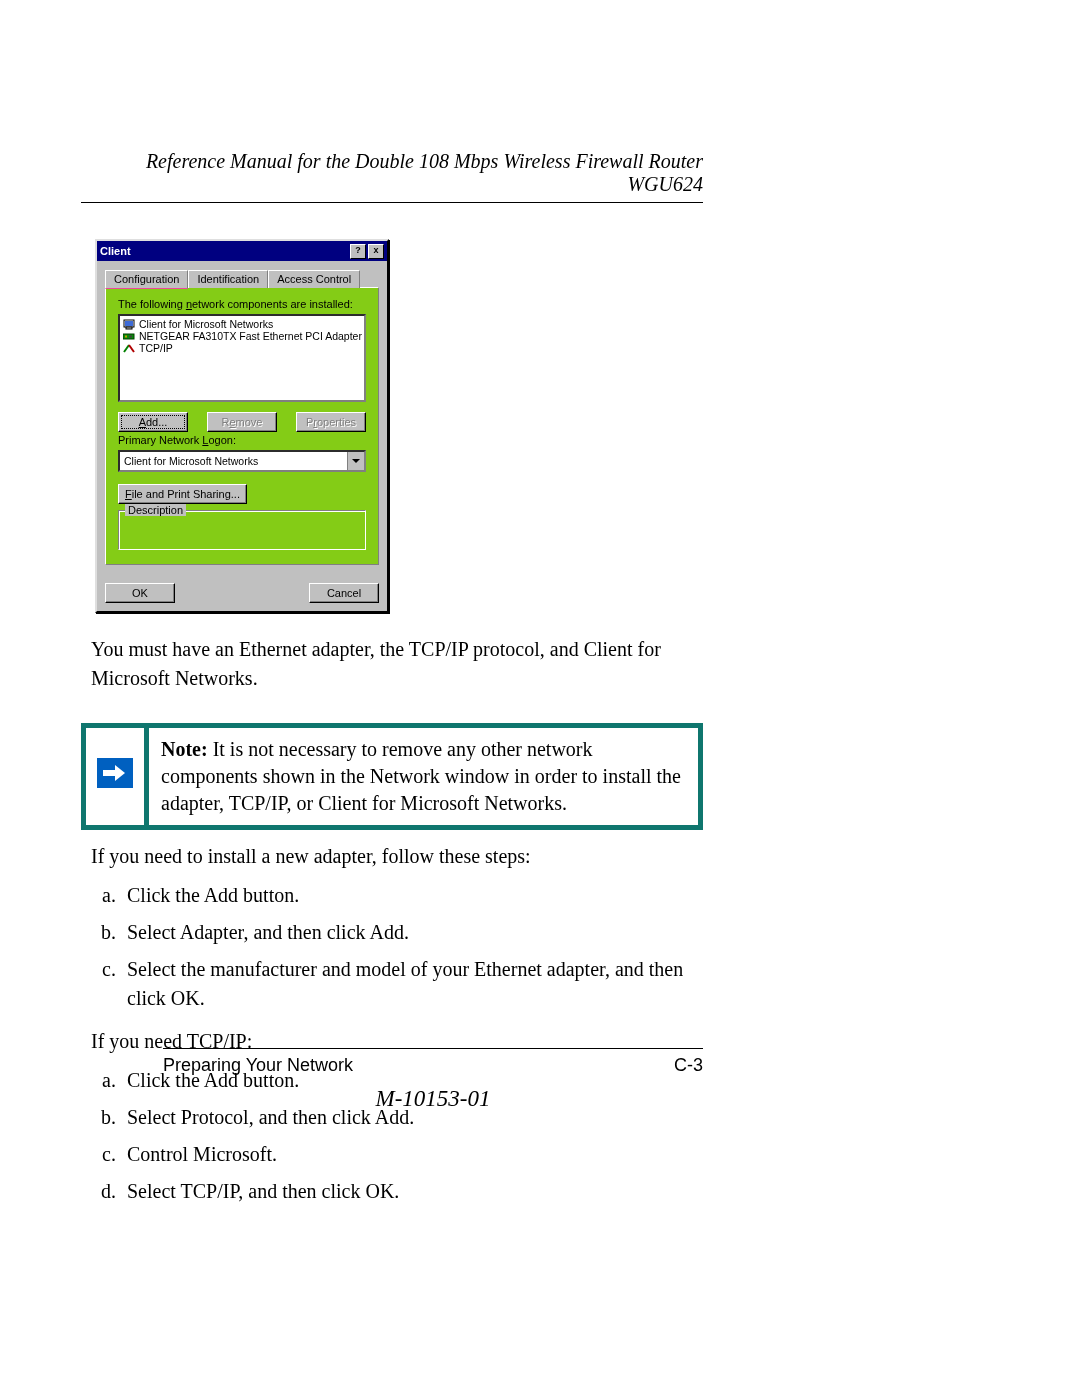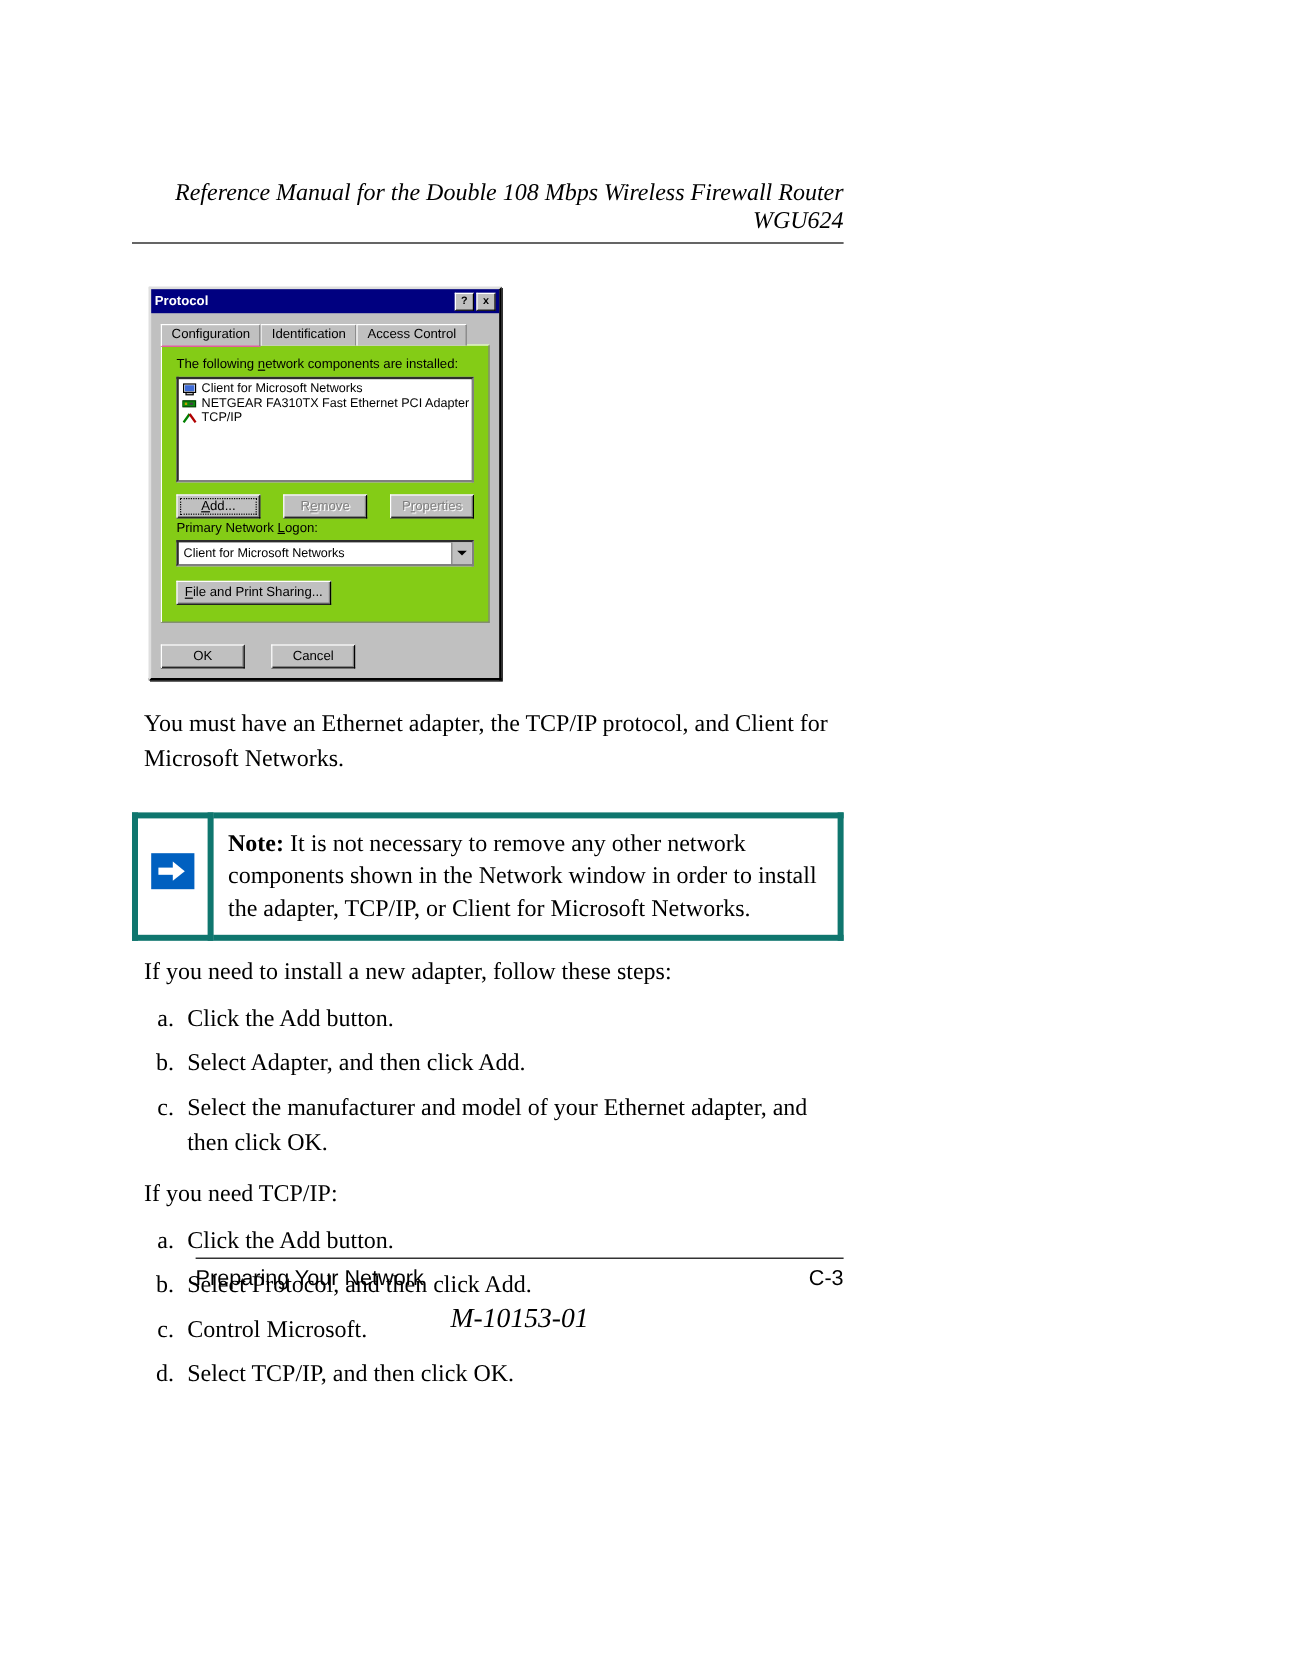--- a/index.html
+++ b/index.html
@@ -7,21 +7,21 @@
     padding: 0;
     background: #fff;
     font-family: "Times New Roman", Times, serif;
     color: #000;
   }
   .page {
     width: 860px;
     height: 1397px;
     position: relative;
     box-sizing: border-box;
-    padding: 150px 157px 0 110px;
+    padding: 150px 157px 0 81px;
   }
   .running-head {
     font-style: italic;
     font-size: 20px;
     text-align: right;
     margin: 0 0 6px 0;
   }
   .head-rule {
     border: none;
     border-top: 1.5px solid #000;
@@ -270,38 +270,38 @@
   .dlg-group-legend {
     position: absolute;
     top: -7px;
     left: 6px;
     background: #c0c0c0;
     padding: 0 3px;
     font-size: 11px;
   }
   .dlg-bottombar {
     display: flex;
-    justify-content: flex-start;
-    gap: 22px;
+    justify-content: space-between;
+    gap: 6px;
     padding: 8px 8px 8px 8px;
   }
   .u { text-decoration: underline; }
 </style>
 </head>
 <body>
 
 <div class="page">
 
   <div class="running-head">Reference Manual for the Double 108 Mbps Wireless Firewall Router WGU624</div>
   <hr class="head-rule">
 
   <div class="dialog-holder">
     <div class="dlg">
       <div class="dlg-title">
-        <span class="dlg-title-text">Protocol</span>
+        <span class="dlg-title-text">Client</span>
         <span class="dlg-title-btn">?</span>
         <span class="dlg-title-btn">x</span>
       </div>
 
       <div class="dlg-inner">
         <div class="dlg-tabs">
           <div class="dlg-tab active">Configuration</div>
           <div class="dlg-tab">Identification</div>
           <div class="dlg-tab">Access Control</div>
         </div>
@@ -352,20 +352,23 @@
           <div class="dlg-label">
             Primary Network <span class="u">L</span>ogon:
           </div>
           <div class="dlg-dropdown">
             <div class="dlg-dropdown-text">Client for Microsoft Networks</div>
             <div class="dlg-dropdown-btn"></div>
           </div>
 
           <button class="w9x-btn" style="min-width:120px"><span class="u">F</span>ile and Print Sharing...</button>
 
+          <div class="dlg-group">
+            <span class="dlg-group-legend">Description</span>
+          </div>
         </div>
       </div>
 
       <div class="dlg-bottombar">
         <button class="w9x-btn">OK</button>
         <button class="w9x-btn">Cancel</button>
       </div>
     </div>
   </div>
 

